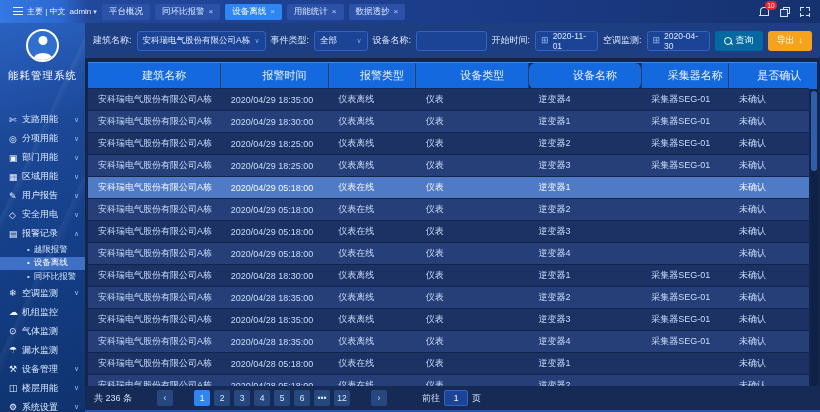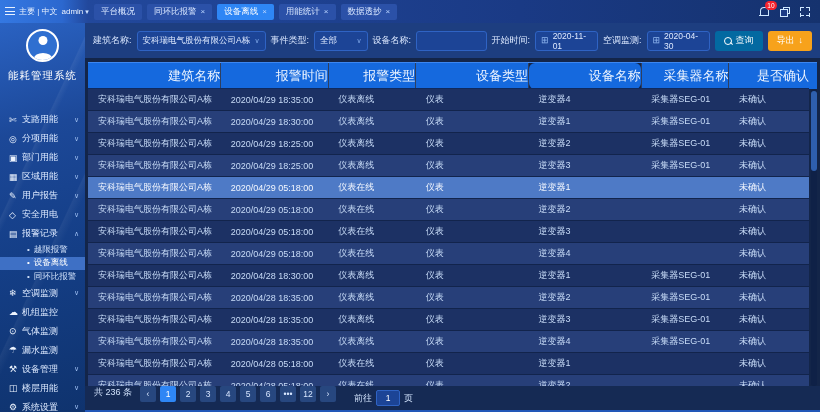--- a/index.html
+++ b/index.html
@@ -2,21 +2,21 @@
 <html><head>
 <meta charset="utf-8">
 <style>
   html,body{margin:0;padding:0}
   body{width:820px;height:412px;overflow:hidden;background:#122348;font-family:"Liberation Sans",sans-serif;-webkit-font-smoothing:antialiased}
   .app{width:820px;height:412px;display:flex;flex-direction:column}
 
   
   .header{flex:0 0 23px;height:23px;display:flex;align-items:center;
     background:linear-gradient(90deg,#3478e2 0px,#2c68cf 62px,#22489c 88px,#1a3a85 520px,#15326e 100%)}
-  .header-left{width:84px;flex:0 0 84px;display:flex;align-items:center;gap:4px;padding-left:5px;color:#eaf2ff}
+  .header-left{width:84px;flex:0 0 84px;display:flex;align-items:center;gap:4px;padding-left:13px;color:#eaf2ff}
   .burger{width:10px;height:9px;background-image:linear-gradient(#e8f1ff,#e8f1ff),linear-gradient(#e8f1ff,#e8f1ff),linear-gradient(#e8f1ff,#e8f1ff);
     background-size:10px 1.4px;background-position:0 0,0 3.6px,0 7.2px;background-repeat:no-repeat}
   .brand{font-size:8px;white-space:nowrap}
   .user{font-size:8px;display:flex;align-items:center;gap:2px;white-space:nowrap}
   .caret{font-size:7px;color:#cfe3ff}
   .tabs{flex:1;display:flex;gap:5px;align-items:flex-start;padding-left:5px;min-width:0}
   .tab{height:16px;padding:0 7px;border-radius:2px;background:#2b51a8;color:#d9e7ff;font-size:8.5px;display:flex;align-items:center;gap:4px;white-space:nowrap;cursor:default}
   .tab.active{background:#2e86f5;color:#fff}
   .tab .x{font-size:8px;color:#b9d4ff}
   .header-icons{display:flex;align-items:center;gap:10px;padding-right:10px}
@@ -71,34 +71,34 @@
   .btn-search{background:#0369a1;margin-left:auto}
   .btn-export{background:#f7a21b}
   .mag{width:6px;height:6px;border:1.2px solid #fff;border-radius:50%;position:relative}
   .mag::after{content:"";position:absolute;width:3px;height:1.2px;background:#fff;right:-2.6px;bottom:-1px;transform:rotate(45deg)}
   .dl{font-size:9px;line-height:1}
 
   
   .table-area{flex:1;position:relative;margin:0 3px;min-height:0;overflow:hidden}
   .table-area::before{content:"";position:absolute;top:0;right:0;width:8px;height:26px;background:#1569de;border-top:1px solid #3c86f0}
   table{border-collapse:collapse;table-layout:fixed;width:calc(100% - 8px)}
-  thead th{height:25px;background:#1569de;color:#ecf4ff;font-size:13px;font-weight:normal;text-align:right;padding:0 0 0 20px;
+  thead th{height:25px;background:#1569de;color:#ecf4ff;font-size:11px;font-weight:normal;text-align:center;padding:0 0 0 20px;
     border-right:1px solid rgba(255,255,255,.12);border-top:1px solid #3c86f0;border-bottom:1px solid #0f2a5e;white-space:nowrap;overflow:hidden}
   thead th:last-child{border-right:none}
   tbody td{height:21px;font-size:9px;color:#c8dcf8;padding:0 0 0 10px;white-space:nowrap;overflow:hidden}
   tbody tr{border-bottom:1px solid #12244c}
   tbody tr:nth-child(odd){background:#1c3164}
   tbody tr:nth-child(even){background:#273f79}
   tbody tr.selected{background:#4e7ac6}
   tbody tr.selected td{color:#f4f8ff}
   .scrollbar{position:absolute;right:0;top:27px;bottom:0;width:6px;background:#0f2147;border-radius:3px}
   .scroll-thumb{position:absolute;top:2px;left:0;width:6px;height:80px;background:#2e5fae;border-radius:3px}
 
   
-  .pagination{flex:0 0 24px;height:24px;display:flex;gap:4px;padding:0 9px;background:#152a54;font-size:9px;color:#cfe0fa}
+  .pagination{flex:0 0 24px;height:24px;display:flex;align-items:center;gap:21px;padding:0 9px;background:#152a54;font-size:9px;color:#cfe0fa}
   .total{margin-right:4px;white-space:nowrap}
   .pbtn{min-width:16px;height:16px;padding:0 3px;border-radius:2px;background:#27477f;color:#d7e6ff;display:flex;align-items:center;justify-content:center;font-size:8.5px;cursor:default;box-sizing:border-box}
   .pbtn.active{background:#2e86f5;color:#fff}
   .goto{display:flex;align-items:center;gap:4px;margin-left:14px}
   .goto-input{width:24px;height:16px;background:#1c4496;border:1px solid #2f63c4;border-radius:2px;color:#fff;display:flex;align-items:center;justify-content:center;font-size:8.5px;box-sizing:border-box}
 </style>
 </head>
 <body>
 
 <div class="app">

